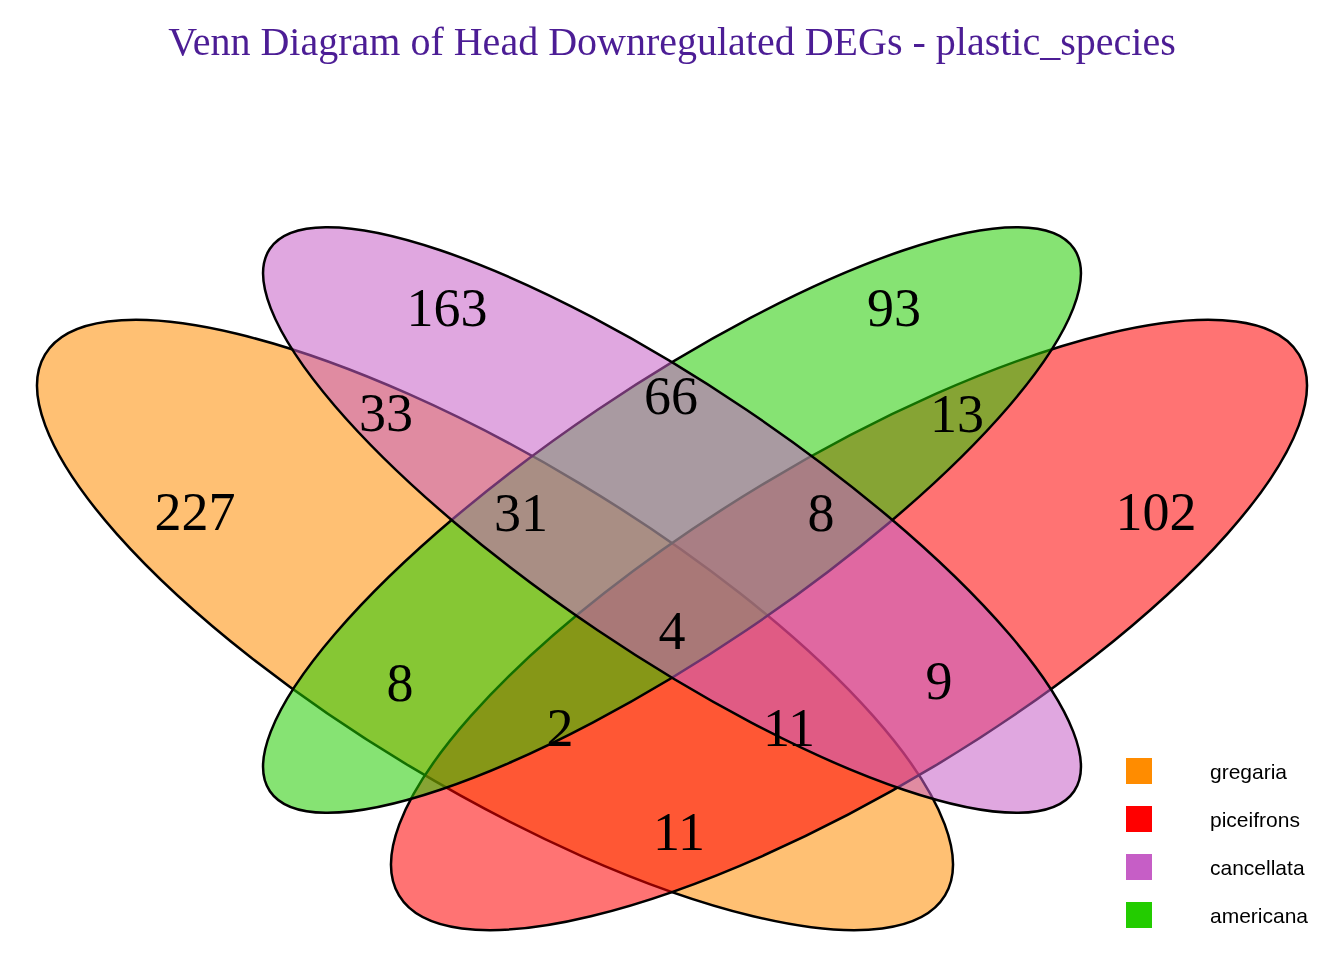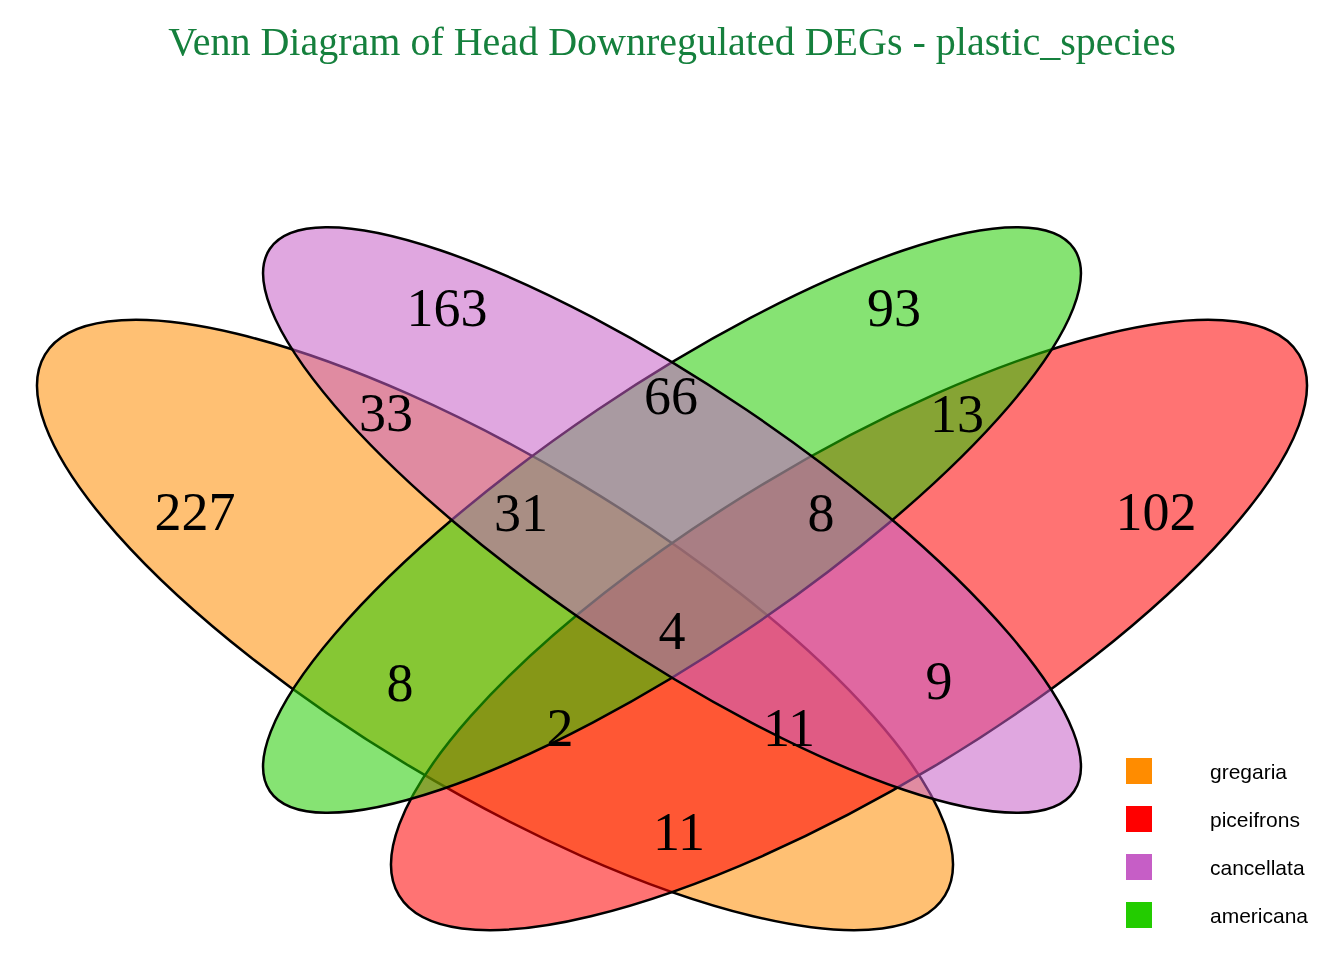--- a/index.html
+++ b/index.html
@@ -15,21 +15,21 @@
     overflow: hidden;
     font-family: "Liberation Serif", "DejaVu Serif", serif;
   }
   #chart-title {
     position: absolute;
     top: 18px;
     left: 0;
     width: 100%;
     text-align: center;
     font-size: 40px;
-    color: #15803d;
+    color: #4c1d95;
     font-family: "Liberation Serif", "DejaVu Serif", serif;
   }
   #venn-svg {
     position: absolute;
     top: 0;
     left: 0;
   }
   .venn-ellipse {
     fill-opacity: 0.55;
     stroke: #000000;

